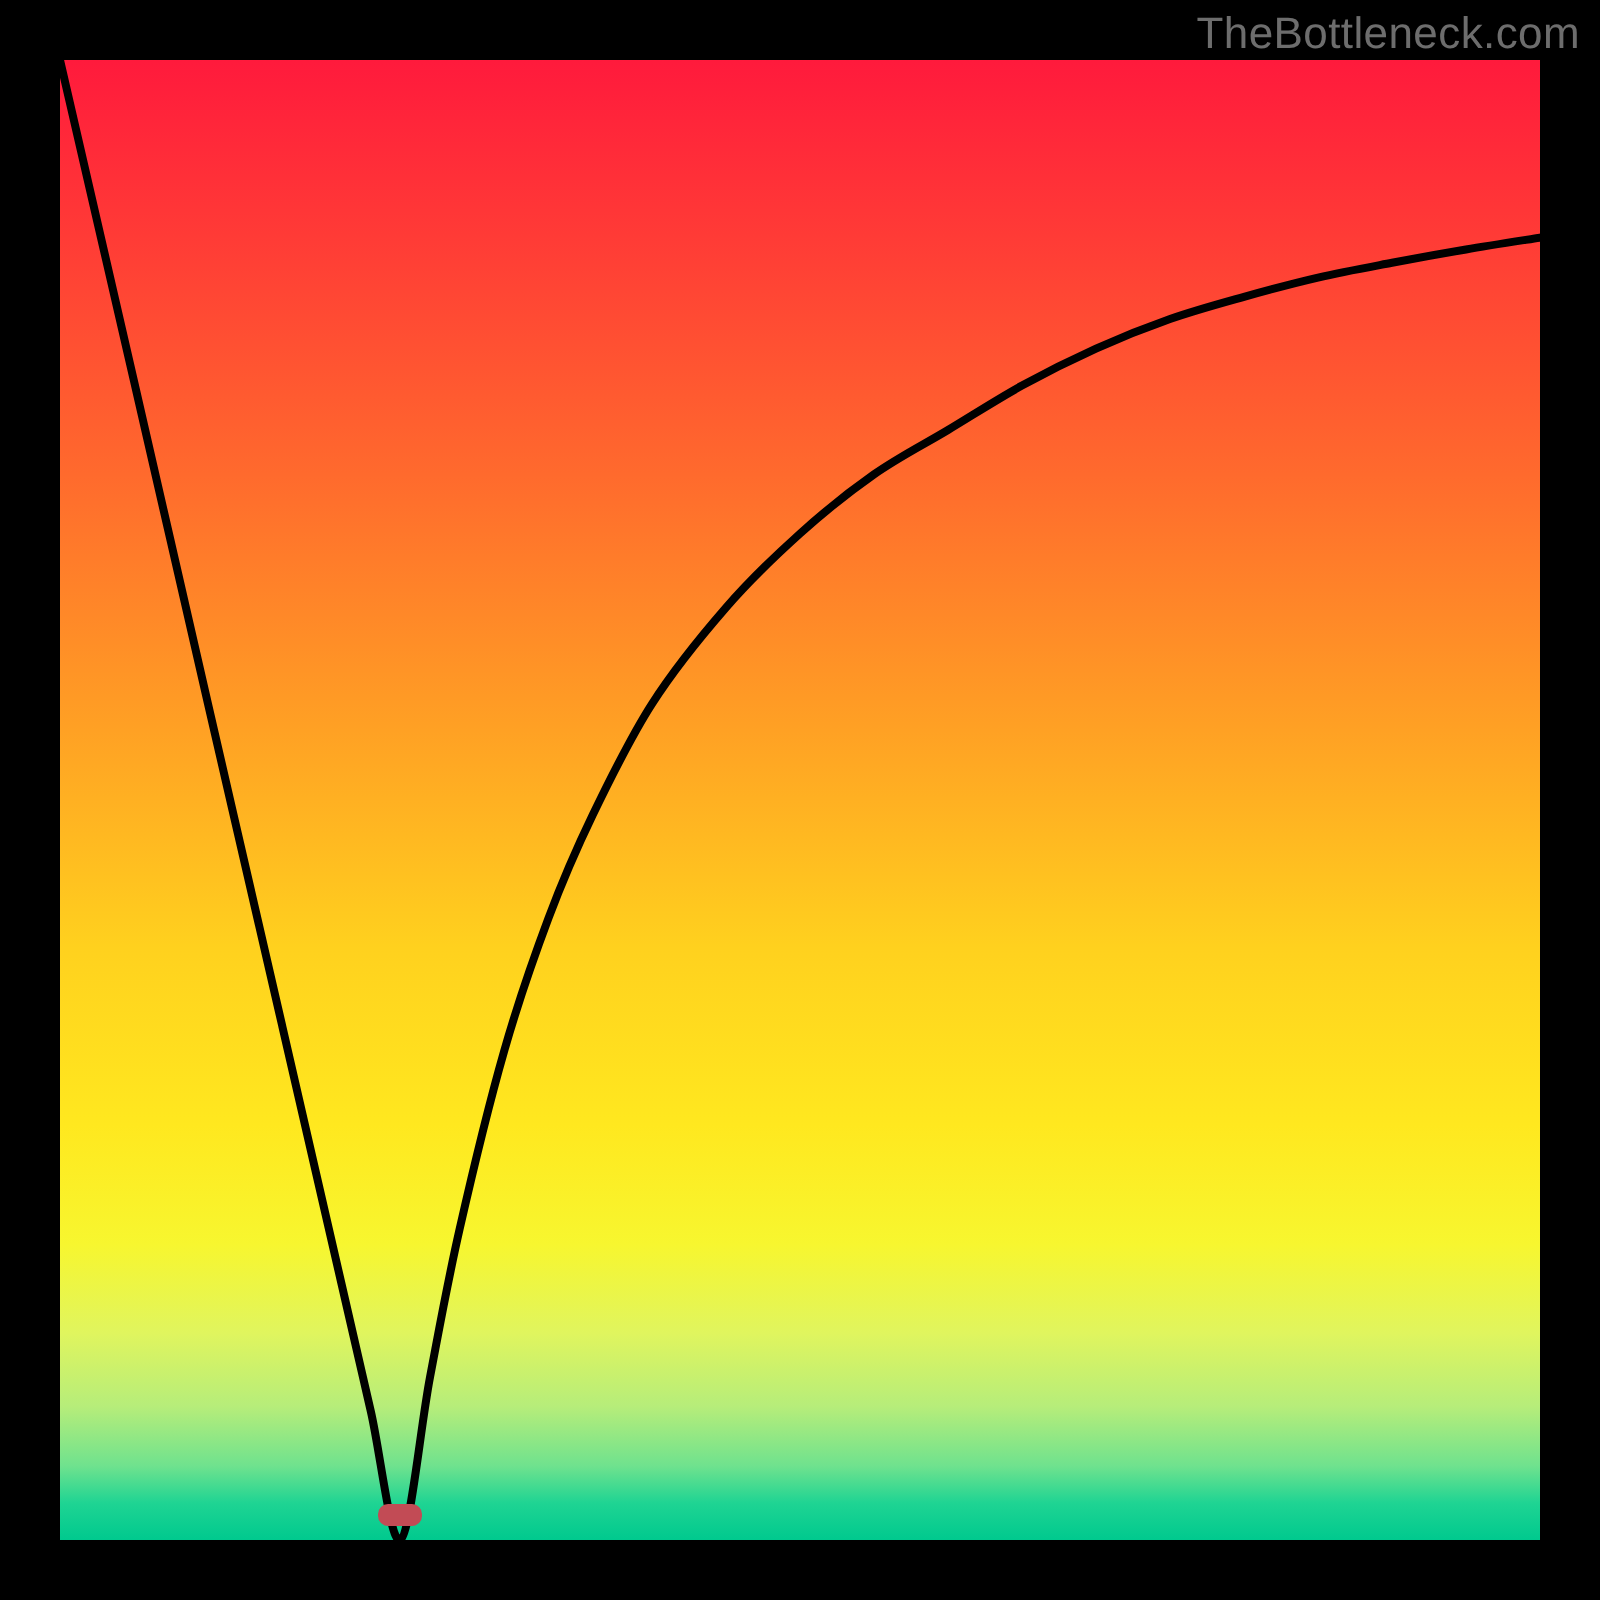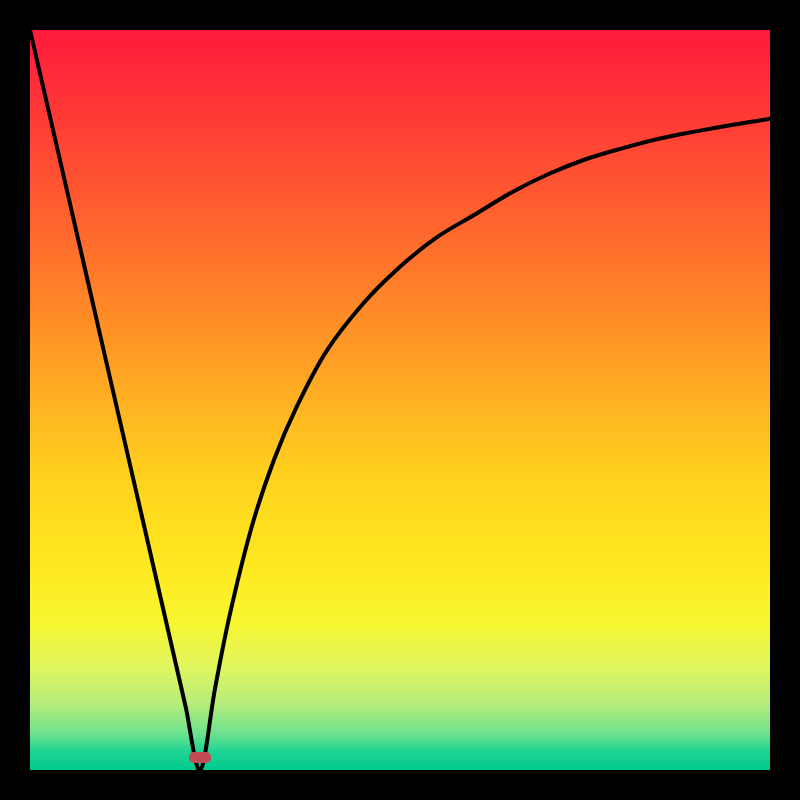--- a/index.html
+++ b/index.html
@@ -59,20 +59,21 @@
     font-size: 22px;
     font-weight: 500;
     color: #6d6d6d;
     letter-spacing: 0.2px;
   }
 </style>
 </head>
 <body>
 
 <div class="outer">
+  <div class="watermark">TheBottleneck.com</div>
 
   <div class="plot">
     <svg id="curve-svg" viewBox="0 0 740 740" preserveAspectRatio="none">
       <path id="curve-path" fill="none" stroke="#000000" stroke-width="4" stroke-linecap="round" stroke-linejoin="round" d="M 0,0 C 6.166666666666667,26.763333333333346 24.666666666666664,106.93000000000006 37,160.58000000000007 C 49.333333333333336,214.23000000000008 61.666666666666664,268.25000000000006 74,321.90000000000003 C 86.33333333333333,375.55 99.9,434.25666666666666 111,482.48 C 122.1,530.7033333333334 133.2,579.05 140.6,611.24 C 148,643.4300000000001 150.46666666666667,654.16 155.4,675.62 C 160.33333333333334,697.08 165.26666666666668,742.8366666666667 170.20000000000002,740 C 175.13333333333335,737.1633333333333 180.06666666666666,684.5 185,658.6 C 189.93333333333334,632.7 193.63333333333335,611.7333333333333 199.8,584.6 C 205.96666666666667,557.4666666666667 214.6,521.6999999999999 222,495.79999999999995 C 229.4,469.9 236.8,448.9333333333334 244.20000000000002,429.20000000000005 C 251.60000000000002,409.4666666666667 257.76666666666665,395.28333333333336 266.4,377.40000000000003 C 275.0333333333333,359.5166666666667 284.9,339.1666666666667 296,321.90000000000003 C 307.1,304.6333333333334 320.6666666666667,287.98333333333335 333,273.8 C 345.3333333333333,259.6166666666667 357.66666666666663,247.89999999999995 370,236.79999999999995 C 382.33333333333337,225.69999999999996 394.66666666666674,215.83333333333334 407.00000000000006,207.20000000000002 C 419.33333333333337,198.5666666666667 431.6666666666667,192.4 444,185 C 456.3333333333333,177.6 468.6666666666667,169.58333333333331 481,162.79999999999998 C 493.3333333333333,156.01666666666665 505.6666666666667,149.84999999999994 518,144.29999999999995 C 530.3333333333334,138.74999999999997 542.6666666666666,133.8166666666667 555,129.50000000000003 C 567.3333333333334,125.18333333333337 579.6666666666666,121.85333333333335 592,118.40000000000002 C 604.3333333333334,114.94666666666669 616.6666666666666,111.61666666666669 629,108.78000000000002 C 641.3333333333334,105.94333333333334 653.6666666666666,103.72333333333334 666,101.38000000000001 C 678.3333333333334,99.03666666666668 690.6666666666666,96.81666666666666 703,94.72 C 715.3333333333334,92.62333333333333 733.8333333333334,89.78666666666666 740,88.8"></path>
     </svg>
     <div id="marker" class="marker" style="width: 22.2px; height: 10.36px; left: 159.1px; top: 722.24px; background: rgb(194, 75, 85);"></div>
   </div>
 </div>
 
 </body></html>

